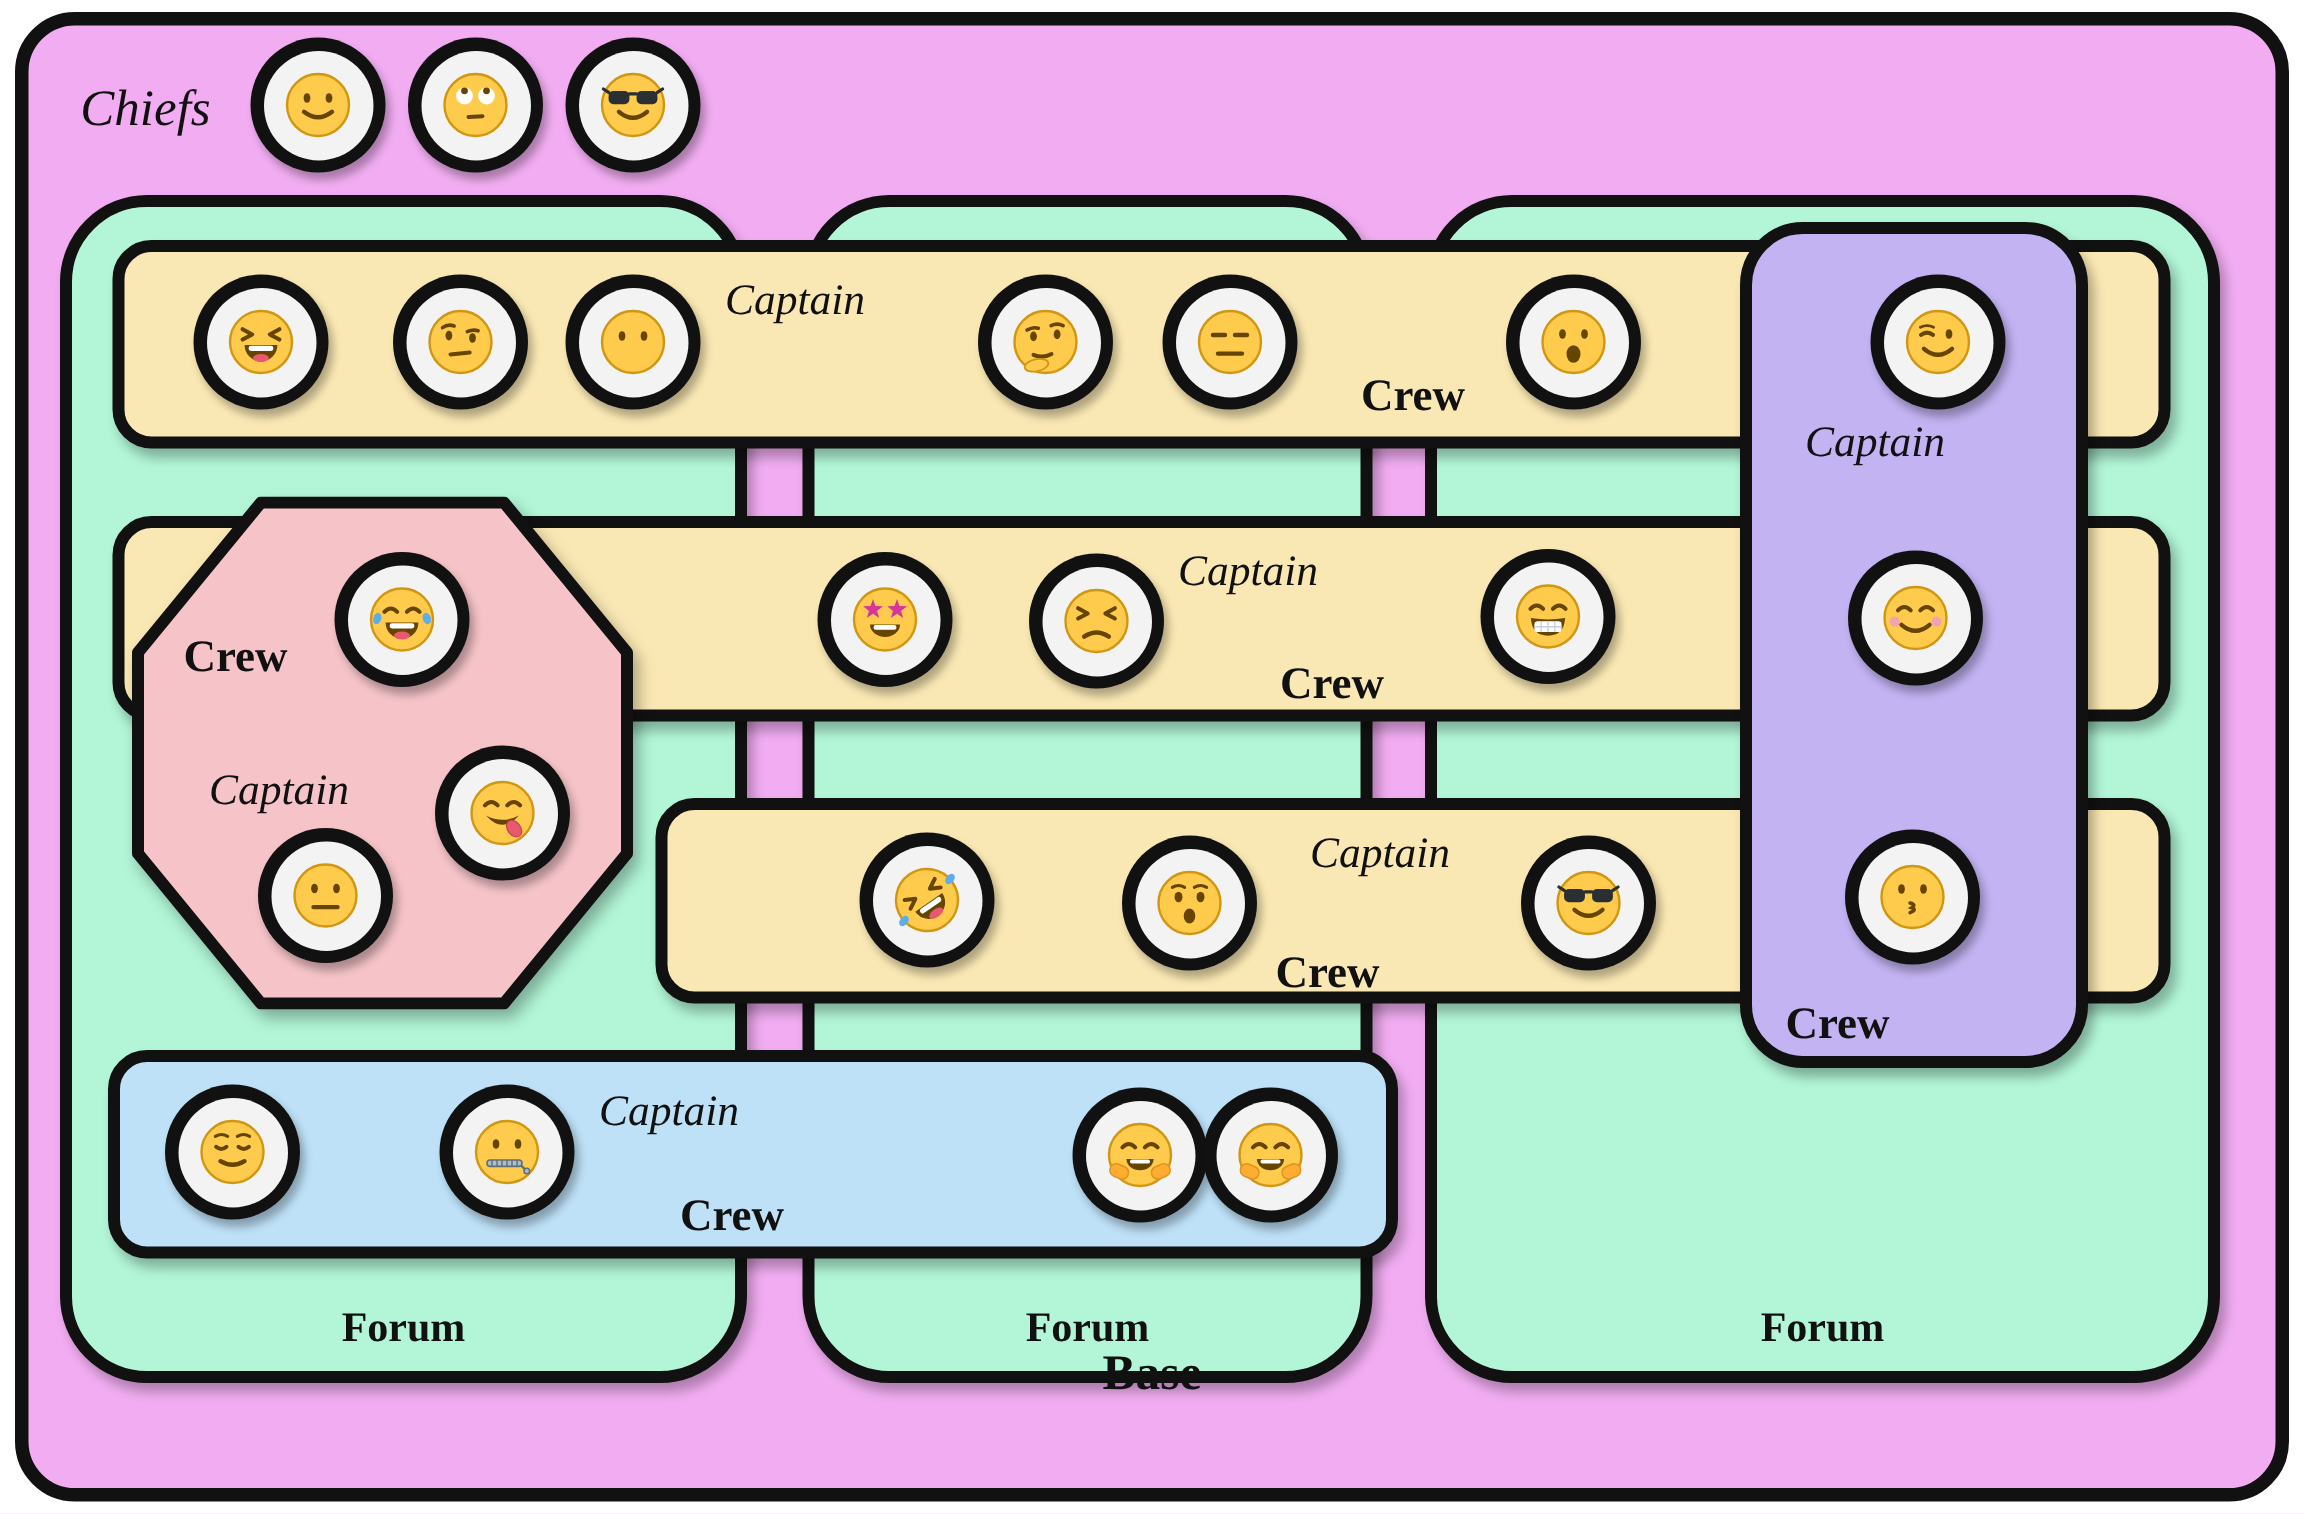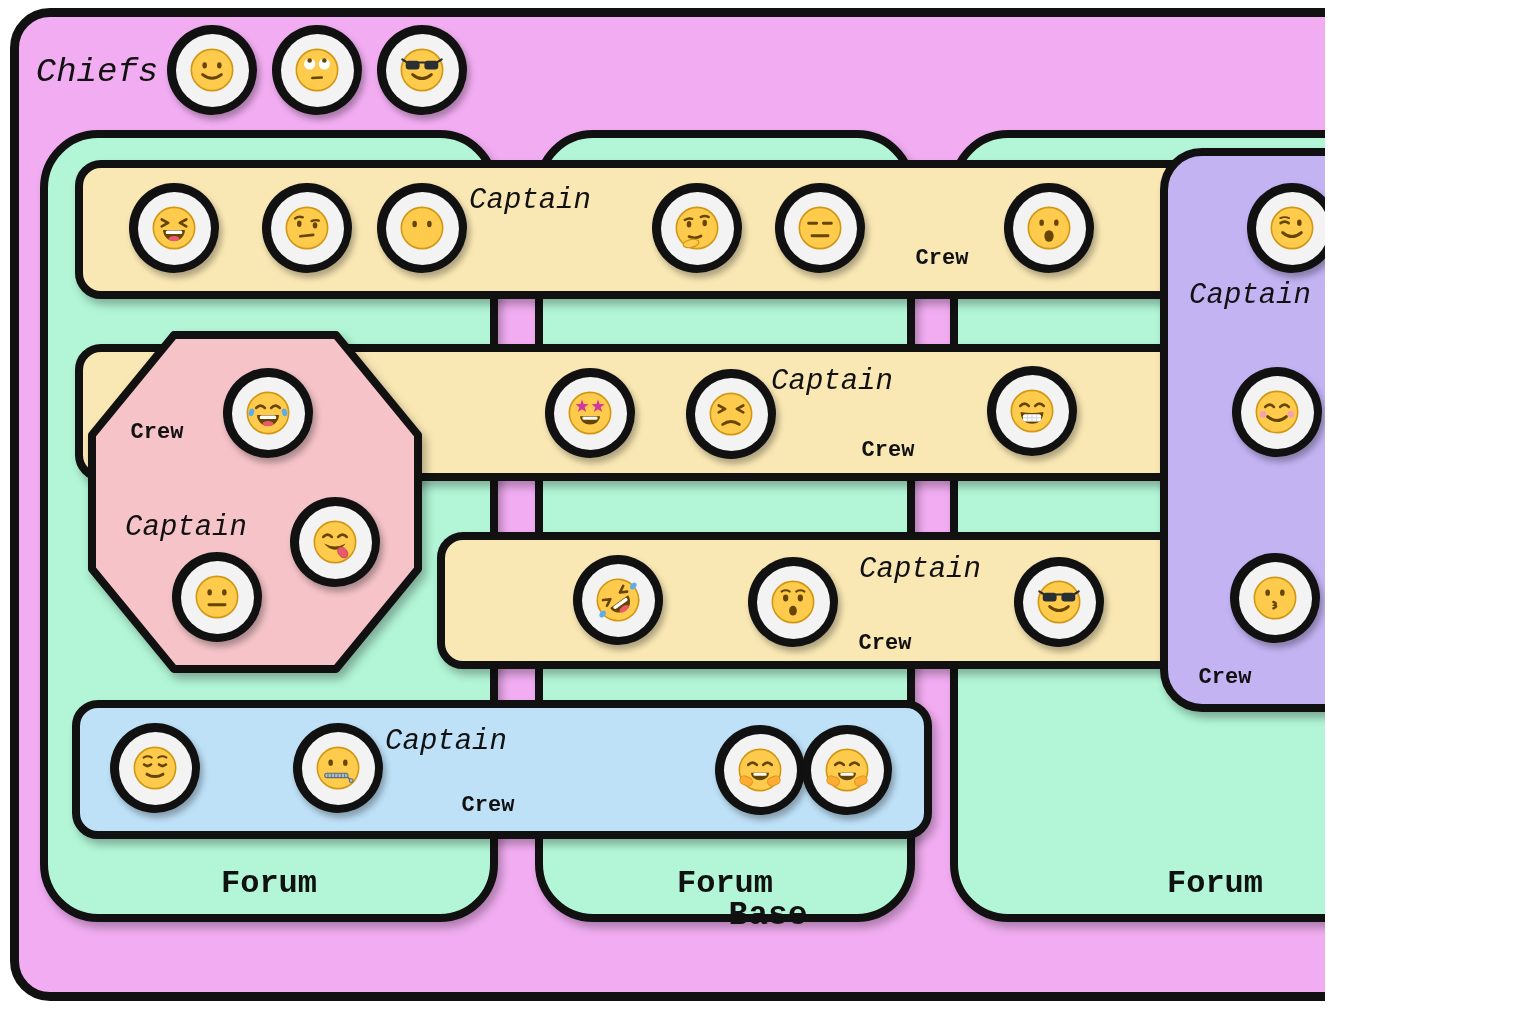--- a/index.html
+++ b/index.html
@@ -1,40 +1,40 @@
 <!DOCTYPE html>
 <html style="--ink: #111111; --base-pink: #F2ADF2; --forum-mint: #B2F6D7; --bar-yellow: #FAE8B4; --bar-blue: #BEE1F8; --octagon-pink: #F5C3C8; --card-purple: #C3B3F3; --ring-black: #111111; --disc-fill: #F3F3F3;"><head>
 <meta charset="utf-8">
 <style>
   html,body{margin:0;padding:0;background:#fff;}
-  .stage{position:relative;width:1325px;height:1009px;background:#fff;overflow:hidden;
-         font-family:Liberation Mono, monospace;color:var(--ink,#111);text-align:right;}
+  .stage{position:relative;width:1536px;height:1009px;background:#fff;overflow:hidden;
+         font-family:Liberation Serif, serif;color:var(--ink,#111);text-align:right;}
   .base{position:absolute;left:10px;top:8px;width:1516px;height:993px;box-sizing:border-box;
         background:var(--base-pink);border:9px solid var(--ink);border-radius:40px;}
   .forum{position:absolute;box-sizing:border-box;background:var(--forum-mint);
          border:8px solid var(--ink);border-radius:58px;box-shadow:4px 6px 8px rgba(0,0,0,.28);}
   .bar{position:absolute;box-sizing:border-box;border:8px solid var(--ink);border-radius:26px;
        box-shadow:4px 6px 8px rgba(0,0,0,.28);}
   .bar.yellow{background:var(--bar-yellow);}
   .bar.blue{background:var(--bar-blue);}
   .card{position:absolute;box-sizing:border-box;background:var(--card-purple);
         border:8px solid var(--ink);border-radius:42px;box-shadow:4px 6px 8px rgba(0,0,0,.3);}
   .octagon{position:absolute;filter:drop-shadow(4px 6px 5px rgba(0,0,0,.3));}
   .octagon polygon{fill:var(--octagon-pink);stroke:var(--ink);stroke-width:8;stroke-linejoin:round;}
   .member{position:absolute;width:90px;height:90px;border-radius:50%;background:var(--ring-black);
           display:flex;align-items:center;justify-content:center;box-shadow:3px 5px 6px rgba(0,0,0,.3);}
   .disc{width:73px;height:73px;border-radius:50%;background:var(--disc-fill);
         display:flex;align-items:center;justify-content:center;}
   .disc svg{width:48px;height:48px;display:block;}
   .lbl{position:absolute;transform:translateX(-50%);white-space:nowrap;line-height:1.1;color:var(--ink);}
   .lbl.it{font-style:italic;font-weight:500;font-size:29px;}
-  .lbl.bd{font-weight:700;font-size:22px;}
+  .lbl.bd{font-weight:700;font-size:30px;}
   .lbl.big{font-weight:700;font-size:33px;}
   .forum-lbl{position:absolute;left:50%;bottom:12px;transform:translateX(-50%);
-             font-weight:700;font-size:32px;white-space:nowrap;color:var(--ink);}
+             font-weight:700;font-size:28px;white-space:nowrap;color:var(--ink);}
 </style>
 </head>
 <body>
 
 <div class="stage">
 
   <div class="base"></div>
 
   <span class="lbl it" style="left:97px;top:54px;font-size:34px;">Chiefs</span>
   <div class="member" style="left:167px;top:25px">

